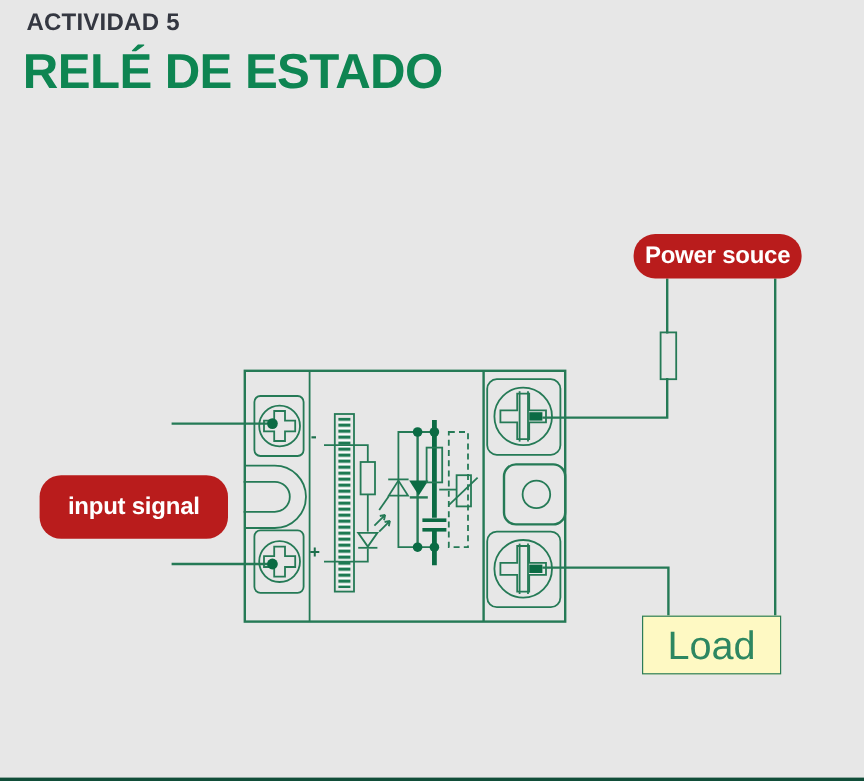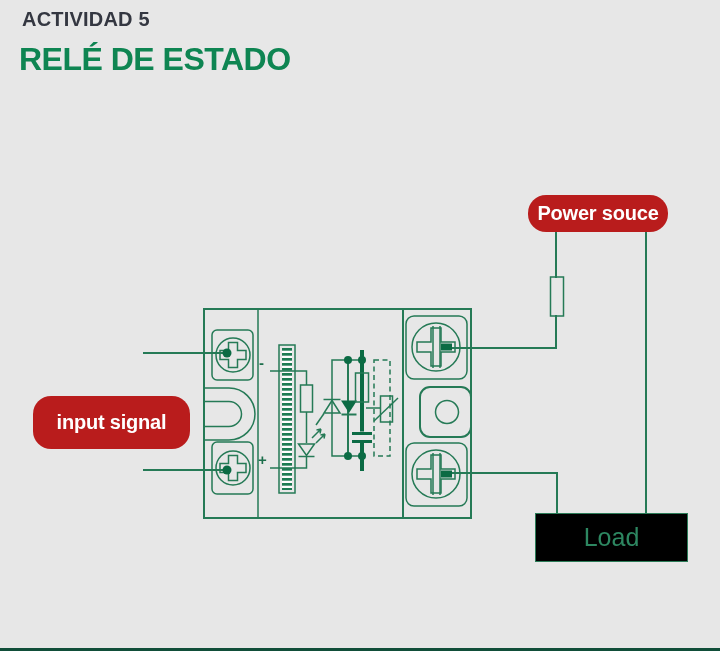--- a/index.html
+++ b/index.html
@@ -10,37 +10,37 @@
     overflow:hidden;
     font-family:"Liberation Sans","DejaVu Sans",sans-serif;
   }
   .diagram-svg{position:absolute;left:0;top:0;}
   .kicker{
     position:absolute;left:22px;top:8px;
     font-size:20px;font-weight:700;color:#343741;letter-spacing:.2px;
   }
   .title{
     position:absolute;left:19px;top:36px;
-    font-size:32px;line-height:46px;font-weight:700;
+    font-size:41px;line-height:46px;font-weight:700;
     color:#0e8552;letter-spacing:-0.5px;text-align:right;
   }
   .pill{
     position:absolute;
     background:#b91c1c;color:#ffffff;
     display:flex;align-items:center;justify-content:center;
     font-weight:700;font-size:20px;letter-spacing:-0.2px;
     border-radius:18px;
   }
   .pill-power{left:528px;top:195px;width:140px;height:37px;}
   .pill-input{left:33px;top:396px;width:157px;height:53px;}
   .load-box{
-    position:absolute;left:535px;top:513px;width:153px;height:49px;
-    background:#000000;border:1.5px solid #2b7c58;box-sizing:border-box;
+    position:absolute;left:535px;top:513px;width:116px;height:49px;
+    background:#fef9c3;border:1.5px solid #2b7c58;box-sizing:border-box;
     display:flex;align-items:center;justify-content:center;
-    font-size:25px;color:#2d8761;
+    font-size:33px;color:#2d8761;
   }
   .footer-bar{
     position:absolute;left:0;bottom:0;width:720px;height:3px;
     background:#114e39;
   }
   .stroke{stroke:#257a56;fill:none;}
   .sw1{stroke-width:1.5px;}
   .sw2{stroke-width:2px;}
   text.polarity{font-weight:700;fill:#1d6f4c;font-size:15px;font-family:"Liberation Sans","DejaVu Sans",sans-serif;}
 </style>

